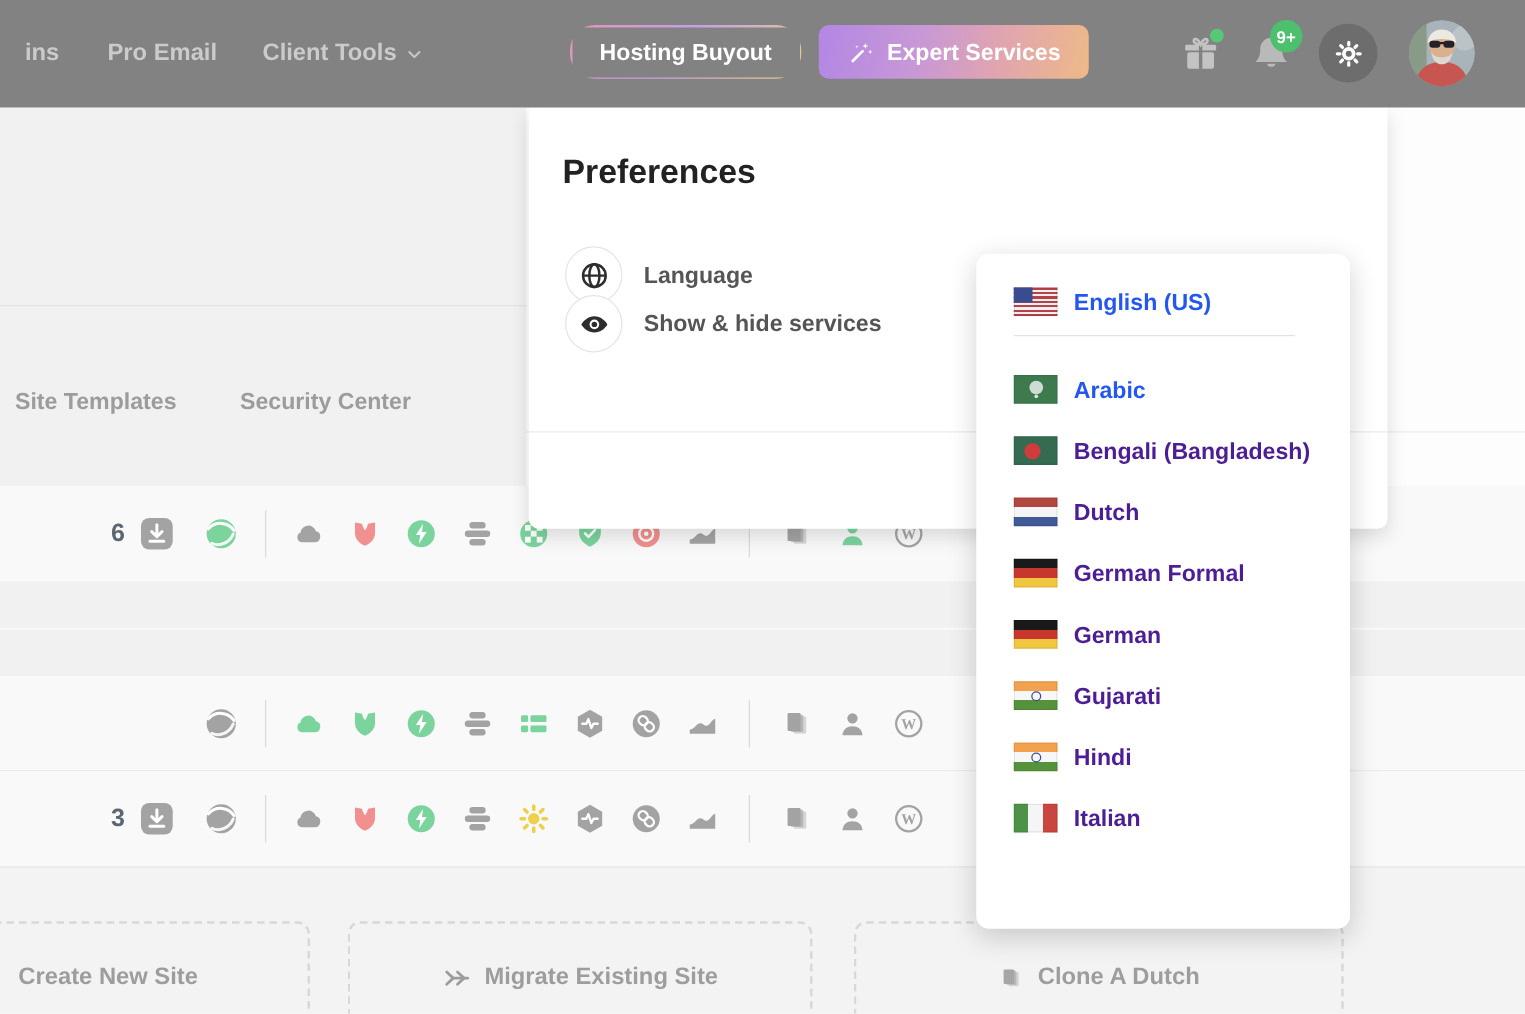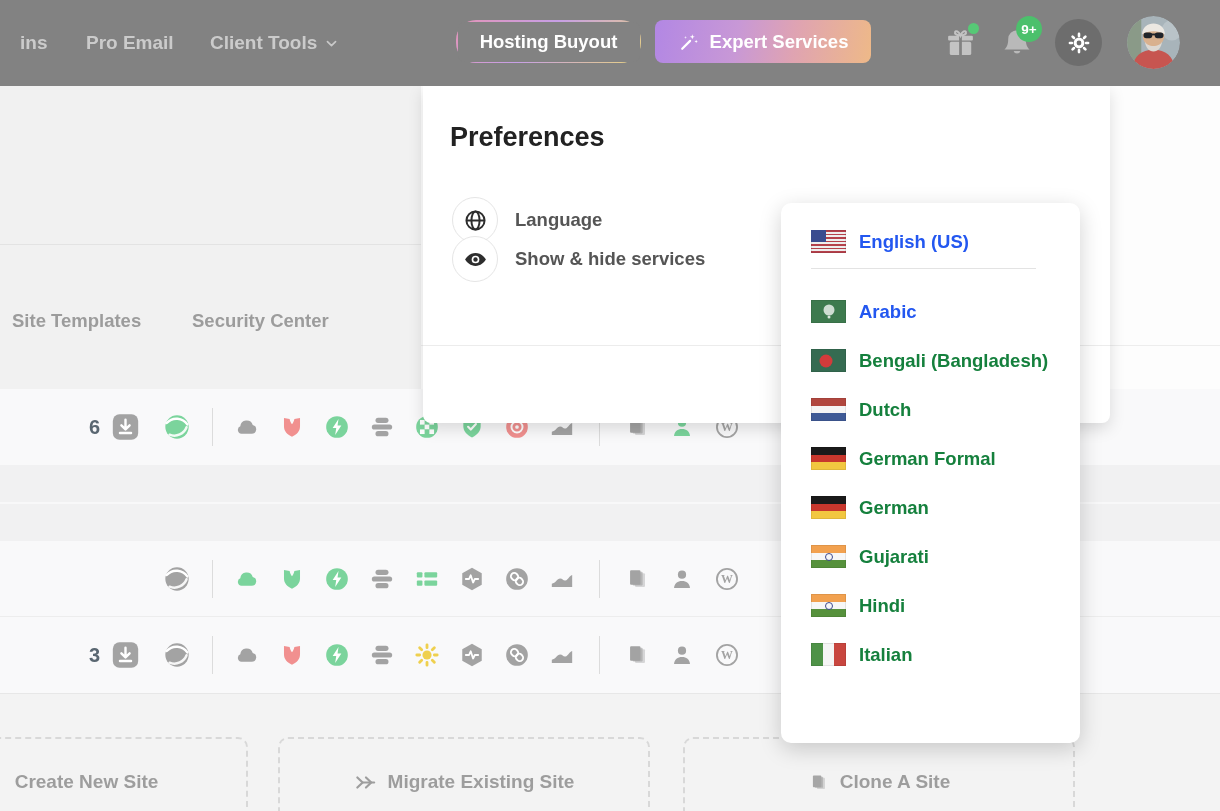--- a/index.html
+++ b/index.html
@@ -43,21 +43,21 @@
   .pref-title{position:absolute;left:27px;top:36px;font-size:27px;font-weight:bold;color:#222;}
   .pref-item{position:absolute;left:29px;height:46px;display:flex;align-items:center;gap:17px;cursor:pointer;}
   .pi1{top:111px}.pi2{top:150px}
   .pref-circle{width:46px;height:46px;border-radius:50%;border:1px solid #e5e5e5;background:#fff;display:flex;align-items:center;justify-content:center;box-sizing:border-box;}
   .pref-label{font-size:18.5px;font-weight:bold;color:#555;}
   .pref-divider{position:absolute;left:0;right:0;top:259px;height:1px;background:#ececec;}
 
   
   .lang-menu{position:absolute;left:781px;top:203px;width:299px;height:540px;background:#fff;border-radius:10px;box-shadow:0 6px 22px rgba(0,0,0,.18);padding-top:14px;box-sizing:border-box;z-index:6;}
   .lang-item{height:49px;display:flex;align-items:center;padding:0 6px 0 30px;gap:13px;cursor:pointer;}
-  .lang-label{font-size:18.5px;font-weight:bold;color:#15803d;}
+  .lang-label{font-size:18.5px;font-weight:bold;color:#4c1d95;}
   .hl .lang-label{color:#2357f0;}
   .lang-divider{height:1px;background:#e3e3e3;margin:2px 44px 18px 30px;}
   .flag{width:35px;height:23px;display:inline-block;position:relative;flex:none;box-shadow:inset 0 0 0 1px rgba(0,0,0,.08);}
   .flag[data-flag="us"]{background:repeating-linear-gradient(180deg,#b5414b 0 1.77px,#eeeeee 1.77px 3.54px);}
   .flag[data-flag="us"]::after{content:"";position:absolute;left:0;top:0;width:15px;height:12px;background:#3a4b8f;}
   .flag[data-flag="sa"]{background:#3d7a4e;}
   .flag[data-flag="sa"]::after{content:"";position:absolute;left:50%;top:44%;width:11px;height:11px;border-radius:50%;transform:translate(-50%,-50%);background:rgba(255,255,255,.75);box-shadow:0 7px 0 -4px rgba(255,255,255,.8);}
   .flag[data-flag="bd"]{background:#356b51;}
   .flag[data-flag="bd"]::after{content:"";position:absolute;left:44%;top:50%;width:13px;height:13px;border-radius:50%;transform:translate(-50%,-50%);background:#d23b3b;}
   .flag[data-flag="nl"]{background:linear-gradient(180deg,#b1473f 0 33.3%,#f5f5f5 33.3% 66.6%,#3f5a96 66.6%);}
@@ -443,21 +443,21 @@
     <span>Migrate Existing Site</span>
   </div>
   <div class="dash-btn btn3">
     <span class="dash-icon">
       <svg viewBox="0 0 24 24" width="21" height="21" fill="#a6a6a6">
           <rect x="10.2" y="6.6" width="9.2" height="12.8" rx="1" opacity=".4"></rect>
           <rect x="8" y="5.3" width="9.2" height="12.8" rx="1" opacity=".65"></rect>
           <rect x="5.6" y="4" width="9.6" height="13.4" rx="1"></rect>
         </svg>
     </span>
-    <span>Clone A Site</span>
+    <span>Clone A Dutch</span>
   </div>
 
   <div class="pref-panel">
     <div class="pref-title">Preferences</div>
     <div class="pref-item pi1">
       <span class="pref-circle">
         <svg viewBox="0 0 24 24" width="25" height="25" fill="none" stroke="#2d2d2d" stroke-width="1.9">
             <circle cx="12" cy="12" r="8.7"></circle>
             <ellipse cx="12" cy="12" rx="3.9" ry="8.7"></ellipse>
             <path d="M3.3 12h17.4"></path>

